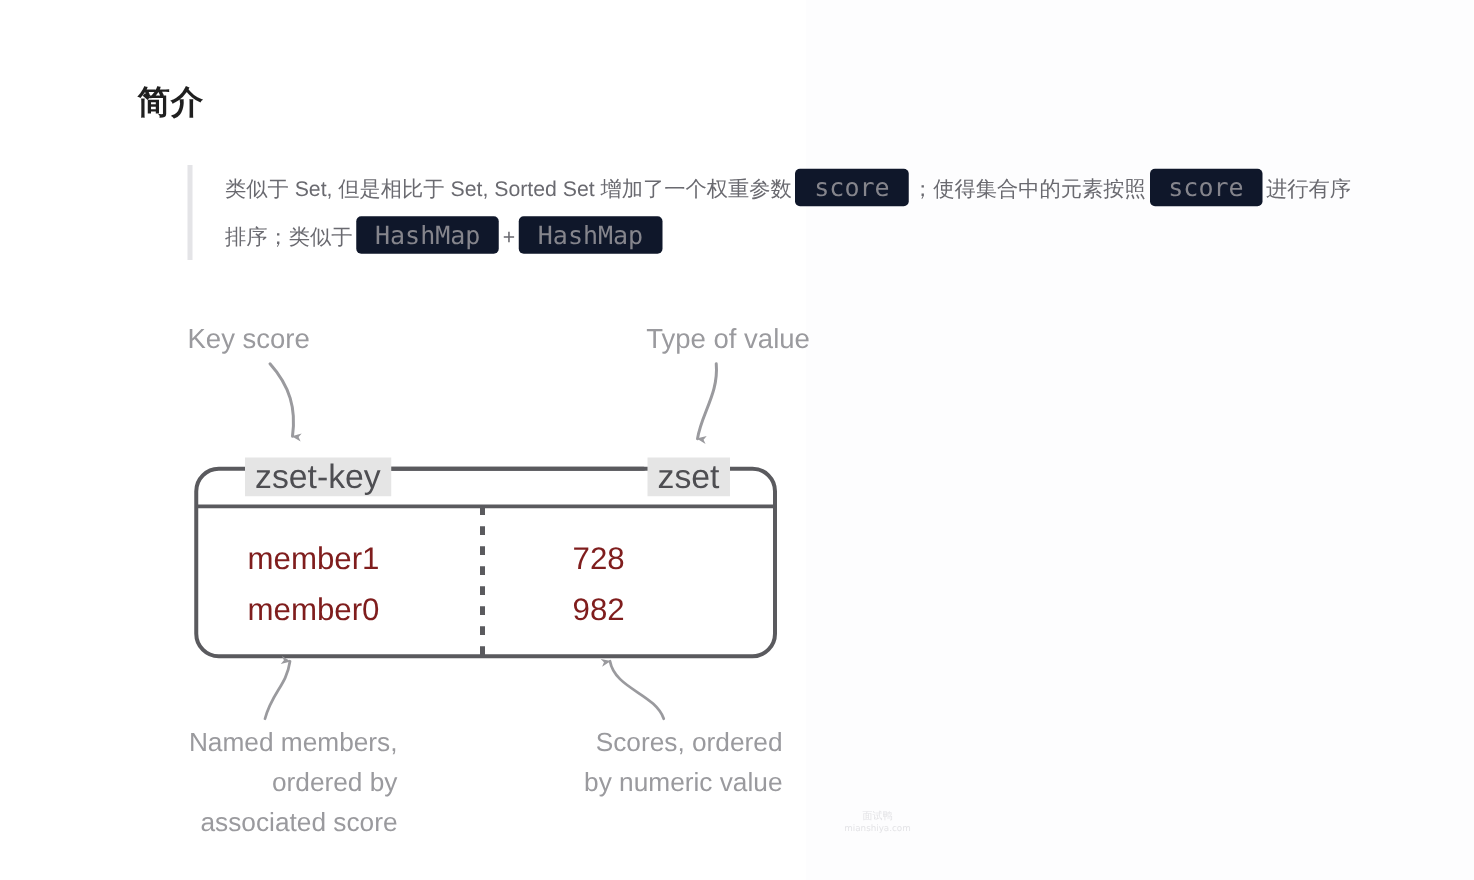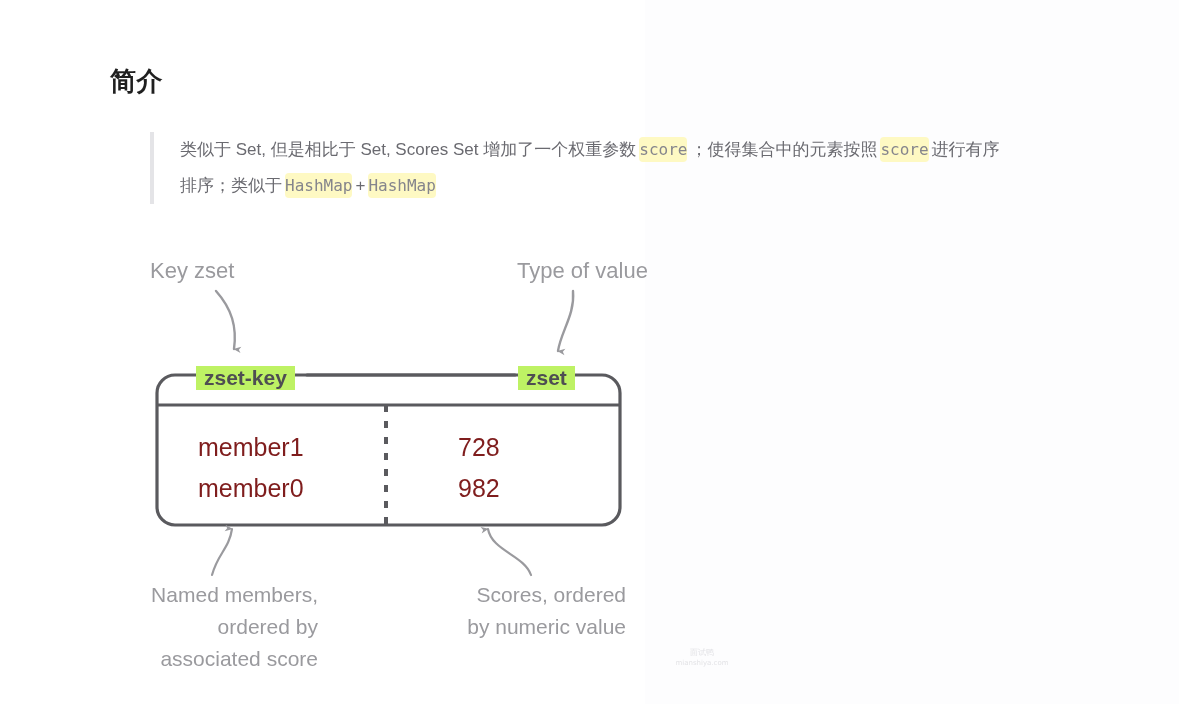--- a/index.html
+++ b/index.html
@@ -56,25 +56,25 @@
     box-sizing: border-box;
   }
   .quote-line {
     font-size: 17px;
     line-height: 36px;
     color: #6a6a70;
     white-space: nowrap;
   }
   code.chip {
     font-family: "DejaVu Sans Mono", monospace;
-    font-size: 16px;
-    background: #fef9c3;
+    font-size: 20px;
+    background: #0f172a;
     color: #85858c;
     border-radius: 4px;
-    padding: 3px 0;
+    padding: 3px 15px;
     margin: 0 3px;
     white-space: nowrap;
   }
 
   
   .diagram {
     position: absolute;
     left: 0;
     top: 195px;
     width: 760px;
@@ -88,23 +88,23 @@
     font-size: 22px;
     font-weight: 400;
     white-space: nowrap;
   }
   .lbl-key-name   { left: 150px; top: 230px; }
   .lbl-type-value { left: 517px; top: 230px; }
 
   .box-title {
     position: absolute;
     color: #4e4e52;
-    font-size: 21px;
-    font-weight: 700;
-    background: #bef264;
+    font-size: 27px;
+    font-weight: 400;
+    background: #e5e5e5;
     padding: 0 8px;
     white-space: nowrap;
   }
   .title-key  { left: 196px; top: 338px; }
   .title-type { left: 518px; top: 338px; }
 
   .cell {
     position: absolute;
     color: #7f1d1d;
     font-size: 25px;
@@ -144,21 +144,21 @@
 <body>
 
 <div class="page-seam"></div>
 
 <div class="content">
 
   <div class="page-title">简介</div>
 
   <blockquote class="quote">
     <div class="quote-line">
-      <span>类似于 Set, 但是相比于 Set, Scores Set 增加了一个权重参数</span><code class="chip">score</code><span>；使得集合中的元素按照</span><code class="chip">score</code><span>进行有序</span>
+      <span>类似于 Set, 但是相比于 Set, Sorted Set 增加了一个权重参数</span><code class="chip">score</code><span>；使得集合中的元素按照</span><code class="chip">score</code><span>进行有序</span>
     </div>
     <div class="quote-line">
       <span>排序；类似于</span><code class="chip">HashMap</code><span>+</span><code class="chip">HashMap</code>
     </div>
   </blockquote>
 
   <div class="diagram">
     <svg width="760" height="470" viewBox="0 0 760 470" xmlns="http://www.w3.org/2000/svg">
       <defs>
         <marker id="arrowDown" markerWidth="9" markerHeight="9" refX="4.5" refY="7.6" orient="auto" markerUnits="userSpaceOnUse">
@@ -181,21 +181,21 @@
       <line x1="307" y1="152" x2="515" y2="152" stroke="#5a5a5e" stroke-width="3.2" stroke-linecap="round"></line>
 
       <line x1="386" y1="182" x2="386" y2="302" stroke="#5a5a5e" stroke-width="4" stroke-dasharray="7 9"></line>
 
       <path d="M212,352 C 218,330 229,326 232,306" fill="none" stroke="#9a9a9e" stroke-width="2.2" stroke-linecap="round" marker-end="url(#arrowUp)"></path>
 
       <path d="M531,352 C 524,332 492,328 488,306" fill="none" stroke="#9a9a9e" stroke-width="2.2" stroke-linecap="round" marker-end="url(#arrowUp)"></path>
     </svg>
   </div>
 
-  <div class="dg-label lbl-key-name">Key zset</div>
+  <div class="dg-label lbl-key-name">Key score</div>
   <div class="dg-label lbl-type-value">Type of value</div>
 
   <div class="box-title title-key">zset-key</div>
   <div class="box-title title-type">zset</div>
 
   <div class="cell cell-m1">member1</div>
   <div class="cell cell-s1">728</div>
   <div class="cell cell-m0">member0</div>
   <div class="cell cell-s0">982</div>
 

